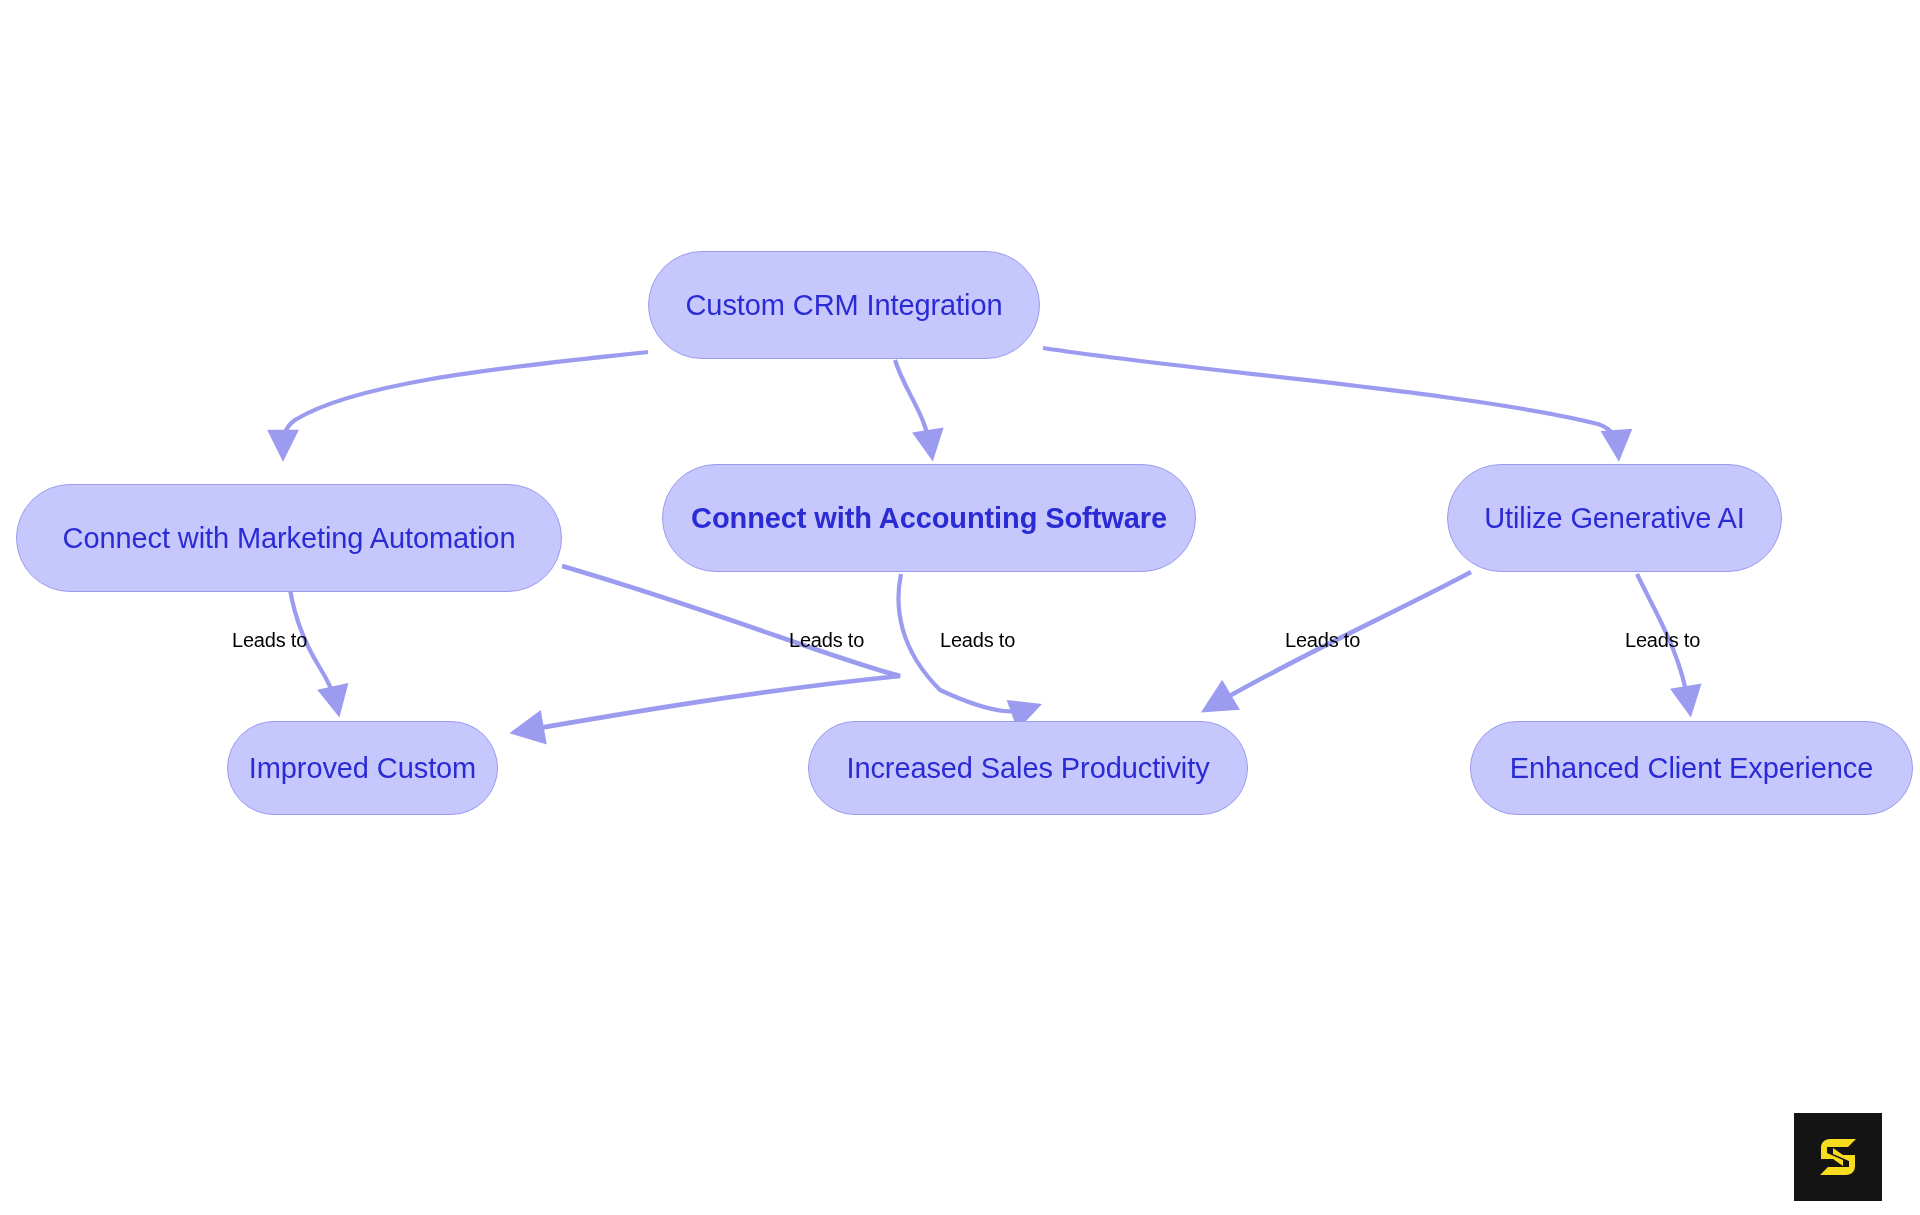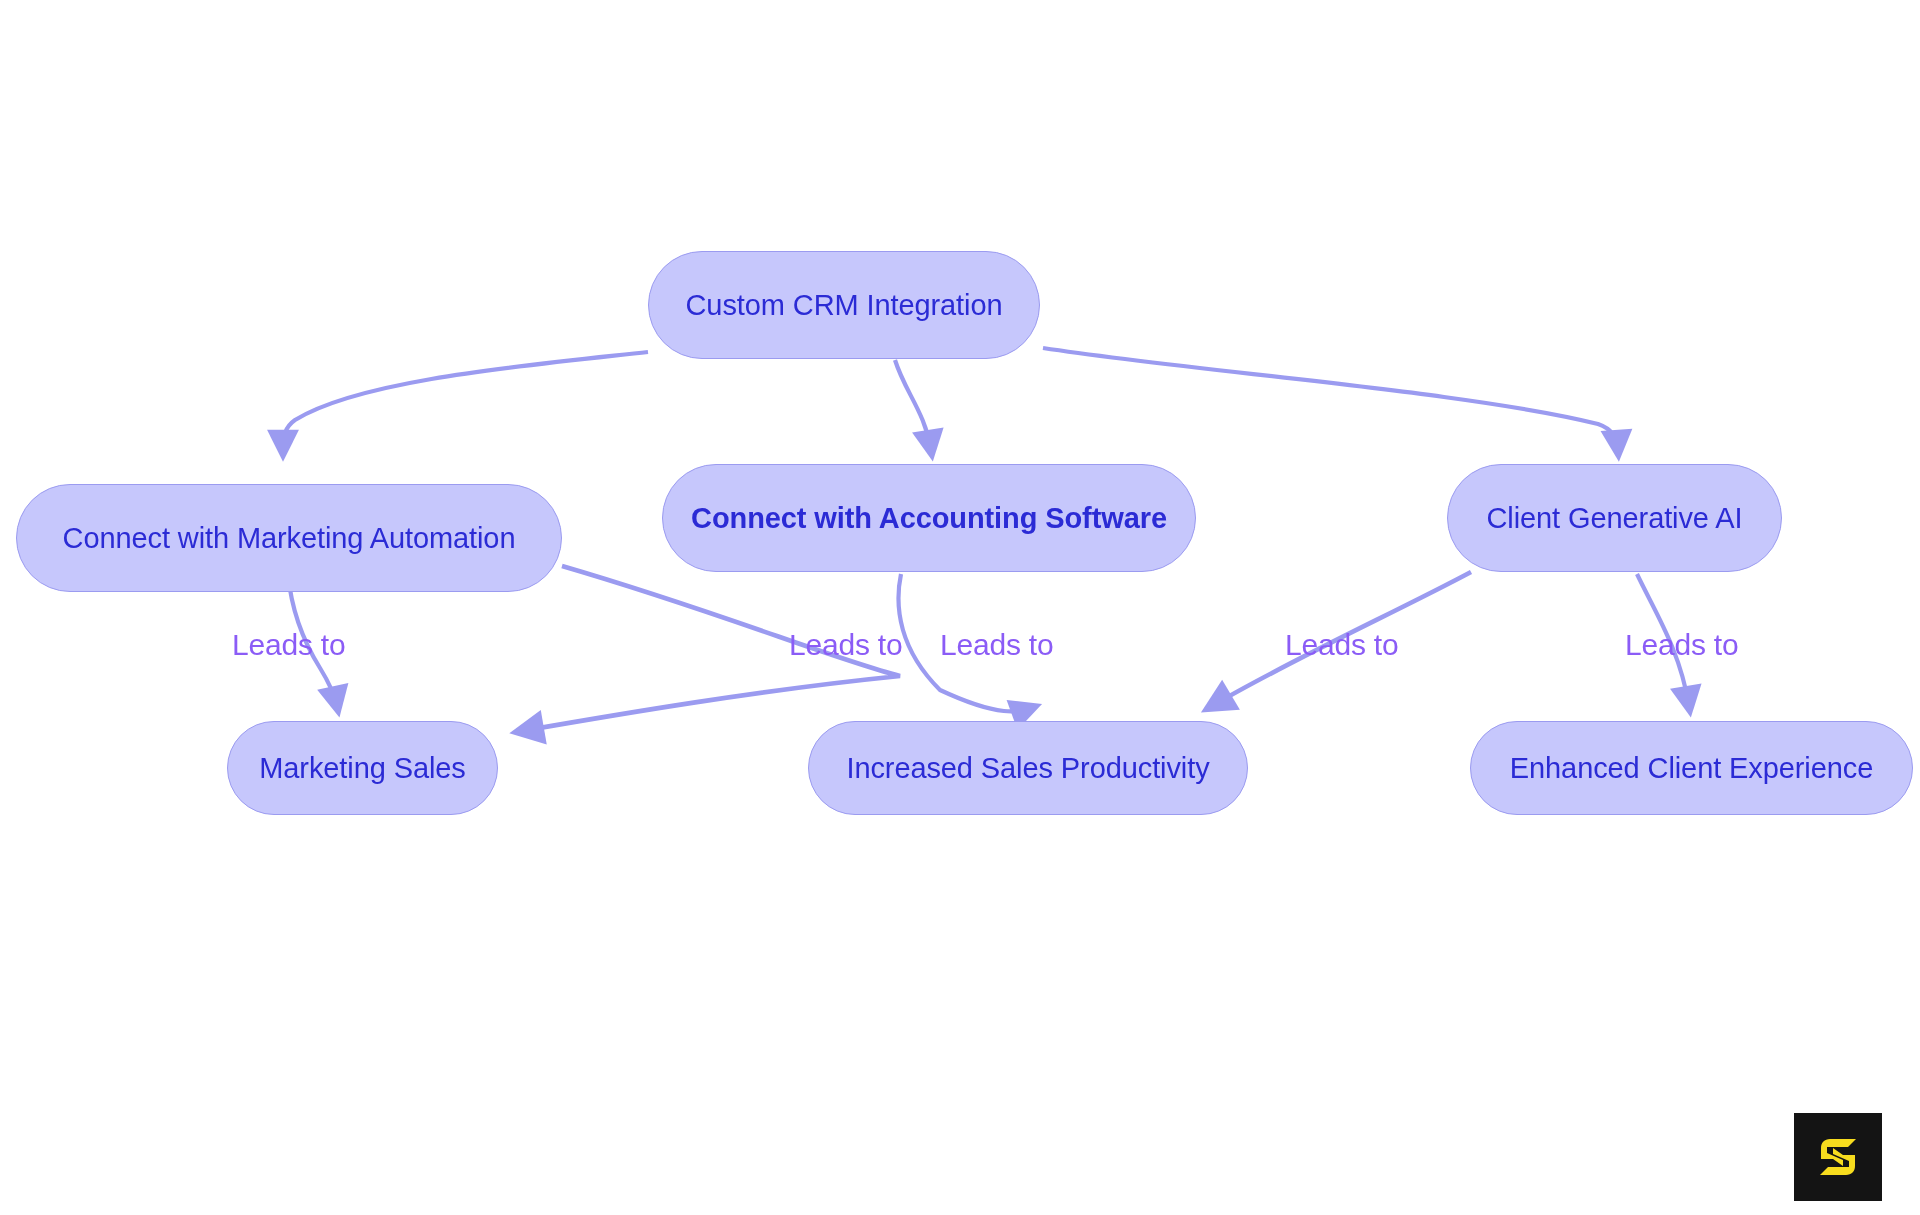--- a/index.html
+++ b/index.html
@@ -41,22 +41,22 @@
     letter-spacing: -0.1px;
     white-space: nowrap;
     line-height: 1;
   }
   .node-label {
     display: block;
     padding: 0 6px;
   }
   .edge-label {
     position: absolute;
-    color: #8b5cf6;
-    font-size: 30px;
+    color: #000000;
+    font-size: 20px;
     font-weight: 400;
     white-space: nowrap;
     line-height: 1;
     background: transparent;
     letter-spacing: -0.2px;
   }
   #brand-logo {
     position: absolute;
     left: 1794px;
     top: 1113px;
@@ -104,25 +104,25 @@
 
   <div class="node" style="left:16px; top:484px; width:546px; height:108px;">
     <span class="node-label">Connect with Marketing Automation</span>
   </div>
 
   <div class="node" style="left:662px; top:464px; width:534px; height:108px;font-weight:bold;">
     <span class="node-label">Connect with Accounting Software</span>
   </div>
 
   <div class="node" style="left:1447px; top:464px; width:335px; height:108px;">
-    <span class="node-label">Client Generative AI</span>
+    <span class="node-label">Utilize Generative AI</span>
   </div>
 
   <div class="node" style="left:227px; top:721px; width:271px; height:94px;">
-    <span class="node-label">Marketing Sales</span>
+    <span class="node-label">Improved Custom</span>
   </div>
 
   <div class="node" style="left:808px; top:721px; width:440px; height:94px;text-align:center;">
     <span class="node-label">Increased Sales Productivity</span>
   </div>
 
   <div class="node" style="left:1470px; top:721px; width:443px; height:94px;justify-content:center;">
     <span class="node-label">Enhanced Client Experience</span>
   </div>
 

